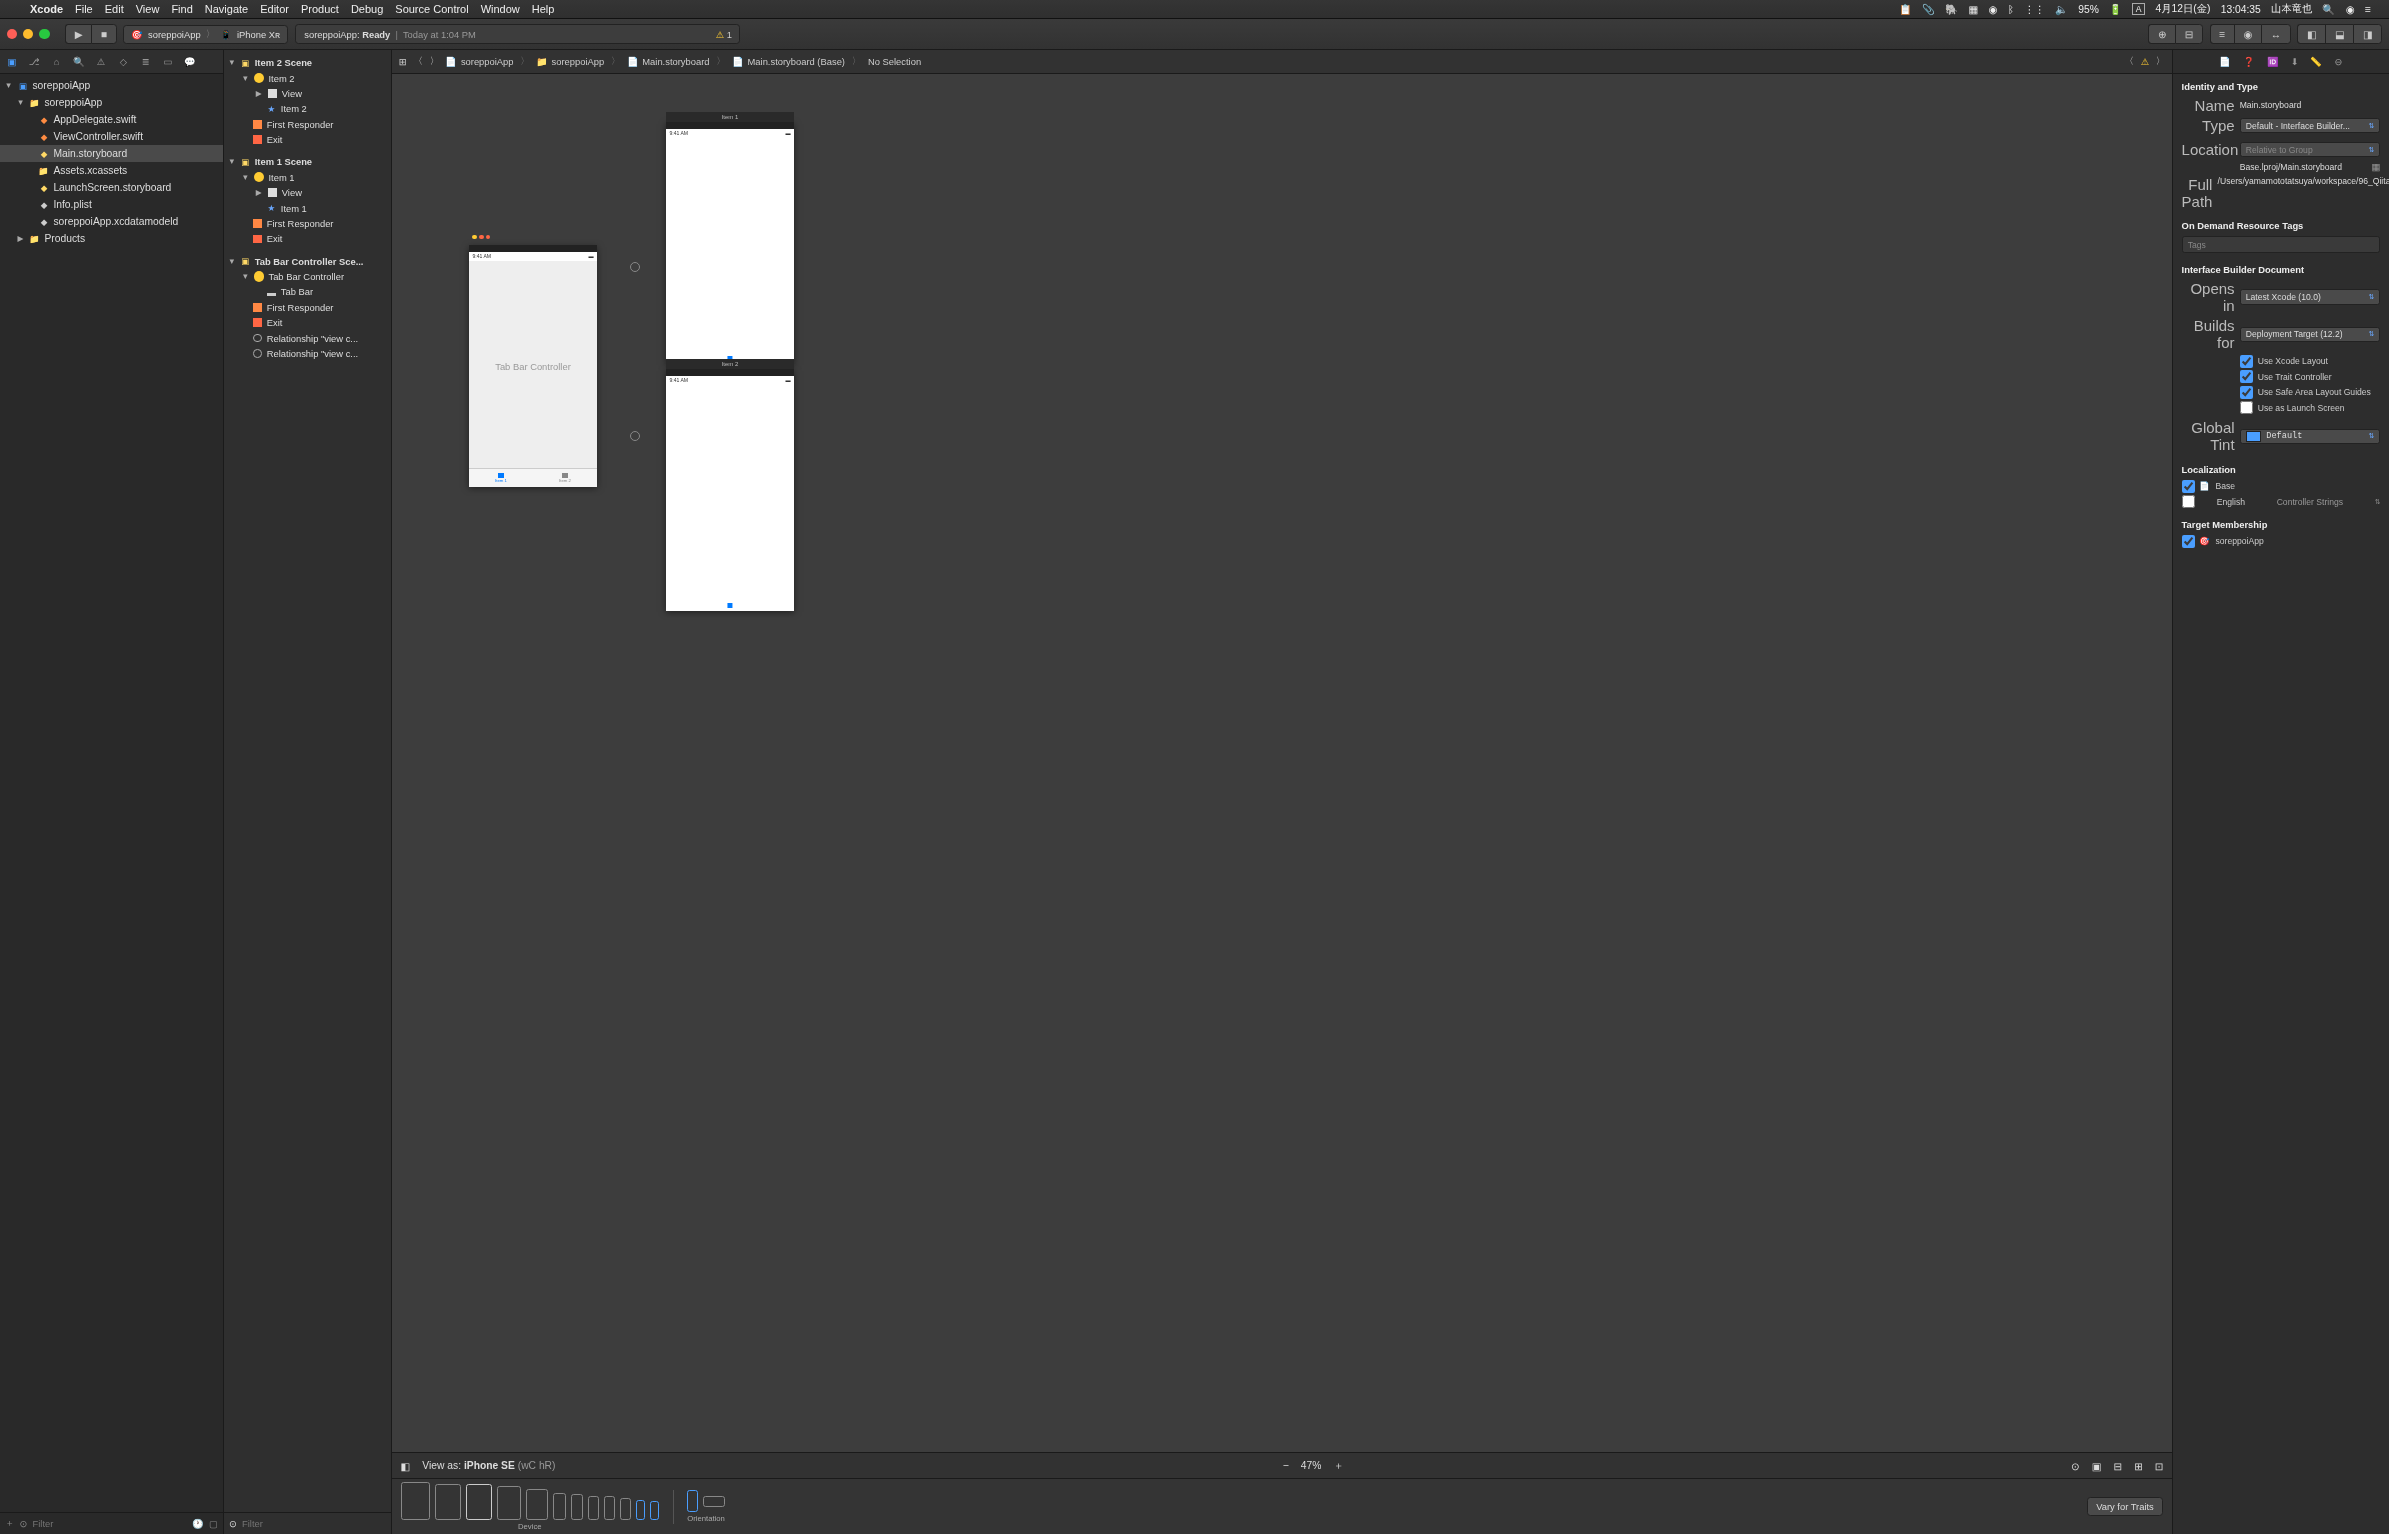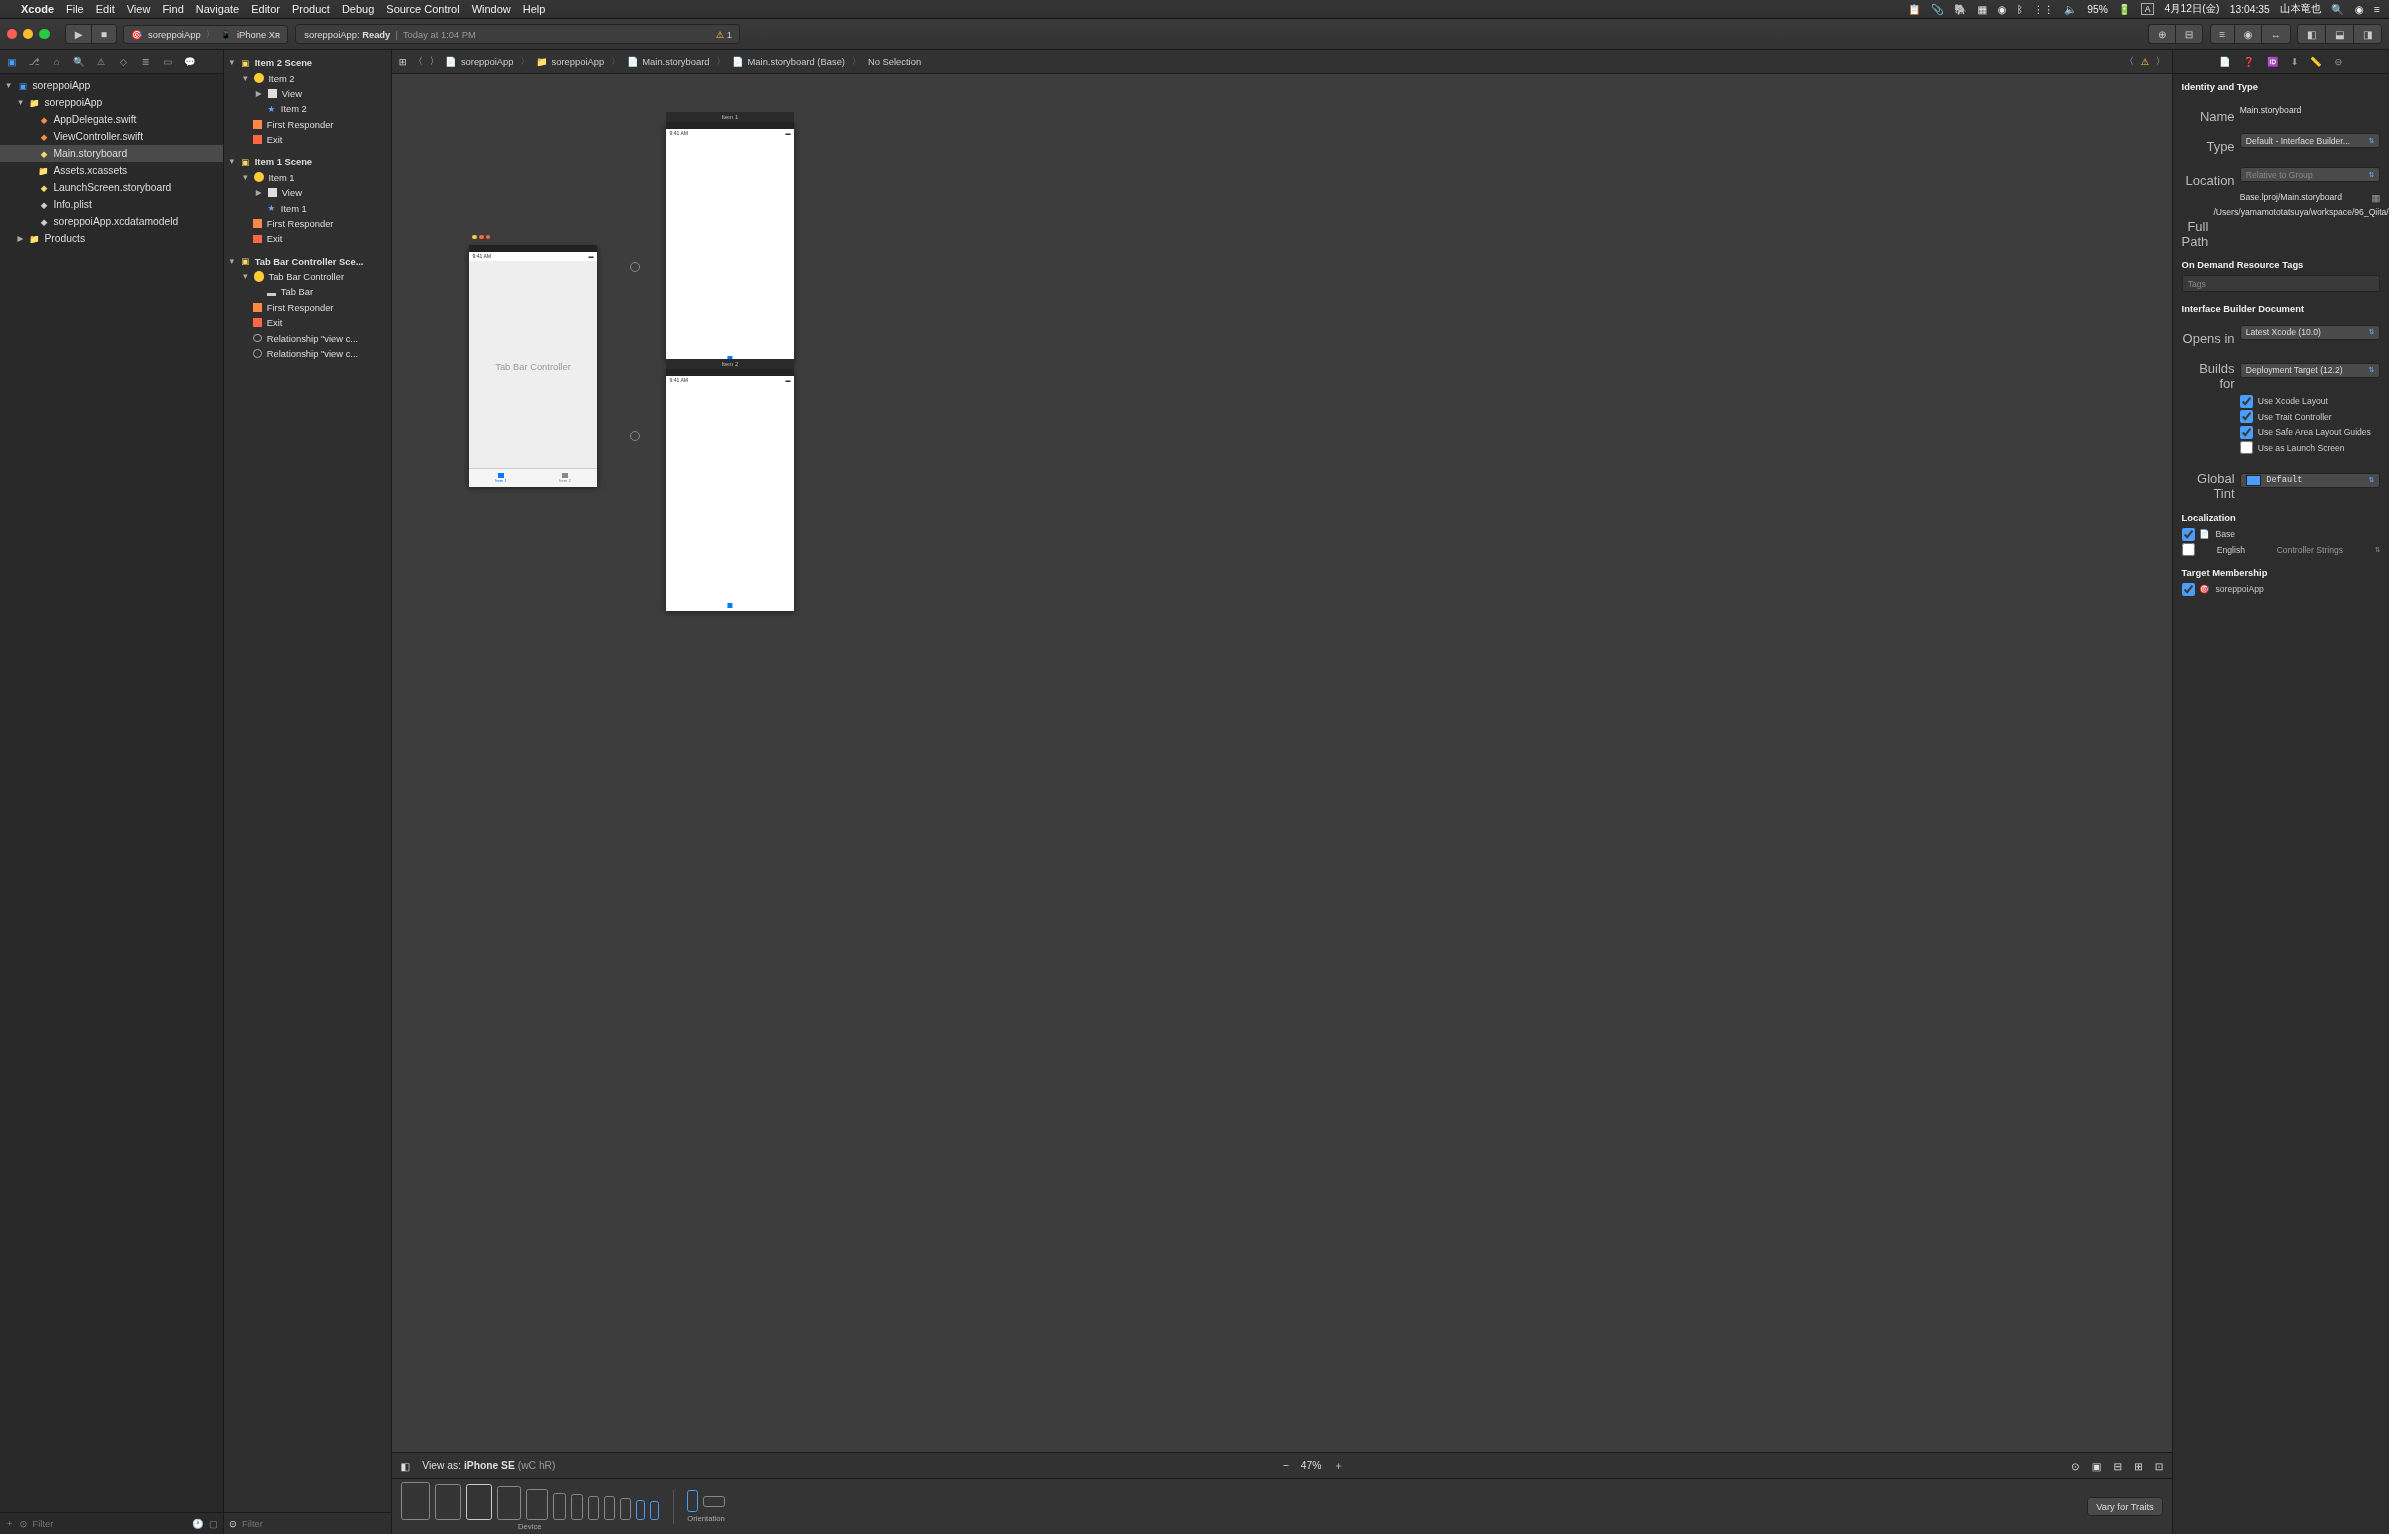--- a/index.html
+++ b/index.html
@@ -1,20 +1,20 @@
 <!DOCTYPE html>
 <html><head>
 <meta charset="utf-8">
 <style>
 * { margin: 0; padding: 0; box-sizing: border-box; font-family: -apple-system, "Helvetica Neue", Helvetica, Arial, sans-serif; -webkit-user-select: none; }
 html, body { height: 100%; background: #2a2a2a; color: #ddd; font-size: 9.4px; overflow: hidden; }
 .root { display: flex; flex-direction: column; height: 100vh; }
 
 
-.menubar { height: 19px; background: linear-gradient(#353535,#2f2f2f); display: flex; align-items: center; padding: 0 9px; color: #eee; font-size: 11px; gap: 12px; border-bottom: 0.9px solid #111; }
+.menubar { height: 19px; background: linear-gradient(#353535,#2f2f2f); display: flex; align-items: center; padding: 0 18px; color: #eee; font-size: 11px; gap: 12px; border-bottom: 0.9px solid #111; }
 .menubar .apple { font-size: 13px; }
 .menubar .app { font-weight: 600; }
 .menubar .spacer { flex: 1; }
 .menubar .status { display: flex; align-items: center; gap: 10.3px; font-size: 10.3px; }
 .menubar .status span { display:inline-flex; align-items:center; }
 
 
 .toolbar { height: 31px; background: linear-gradient(#3a3a3a,#323232); border-bottom: 0.9px solid #1a1a1a; display: flex; align-items: center; padding: 0 6.8px; gap: 6.8px; }
 .traffic { display: flex; gap: 6px; margin-right: 8.6px; }
 .dot { width: 10.3px; height: 10.3px; border-radius: 50%; }
@@ -109,21 +109,21 @@
 .varybtn { background:#4a4a4a; border:0.9px solid #222; border-radius:3.4px; padding:2.6px 8.6px; font-size:9.4px; color:#ddd; }
 
 
 .inspector { width:217px; background:#2d2d2d; border-left:0.9px solid #1a1a1a; display:flex; flex-direction:column; font-size:9.4px; color:#ccc; }
 .insphdr { height:24px; border-bottom:0.9px solid #1a1a1a; display:flex; align-items:center; justify-content:center; gap:12px; color:#999; }
 .insphdr .ico.active { color:#4a9eff; }
 .inspbody { flex:1; overflow:auto; padding:6.8px 8.6px; }
 .sect { margin-bottom:10.3px; }
 .sect h4 { font-size:9.4px; font-weight:600; color:#eee; margin-bottom:5.1px; }
 .formrow { display:flex; align-items:center; margin-bottom:3.4px; gap:5.1px; }
-.formrow label { width:53px; text-align:right; color:#bbb; font-size:13px;margin-top:12px; }
+.formrow label { width:53px; text-align:right; color:#bbb; font-size:15px; }
 .formrow .val { flex:1; color:#ddd; font-size:8.6px; }
 .formrow .select { flex:1; background:#4a4a4a; border:0.9px solid #222; border-radius:2.6px; padding:1.7px 5.1px; font-size:8.6px; color:#ddd; display:flex; justify-content:space-between; align-items:center; }
 .formrow .select .chev { font-size:6.8px; color:#6aa8ff; }
 .chkrow { display:flex; align-items:center; gap:5.1px; margin-bottom:2.6px; padding-left:58px; font-size:8.6px; }
 .chkrow input { accent-color:#4a9eff; }
 .tagsbox { background:#3a3a3a; border:0.9px solid #222; border-radius:2.6px; padding:2.6px 5.1px; color:#888; font-size:8.6px; }
 .tintswatch { width:15.4px; height:10.3px; background:#4a9eff; border:0.9px solid #222; display:inline-block; }
 .pathtxt { font-size:7.7px; color:#aaa; line-height:1.3; }
 </style>
 </head>

